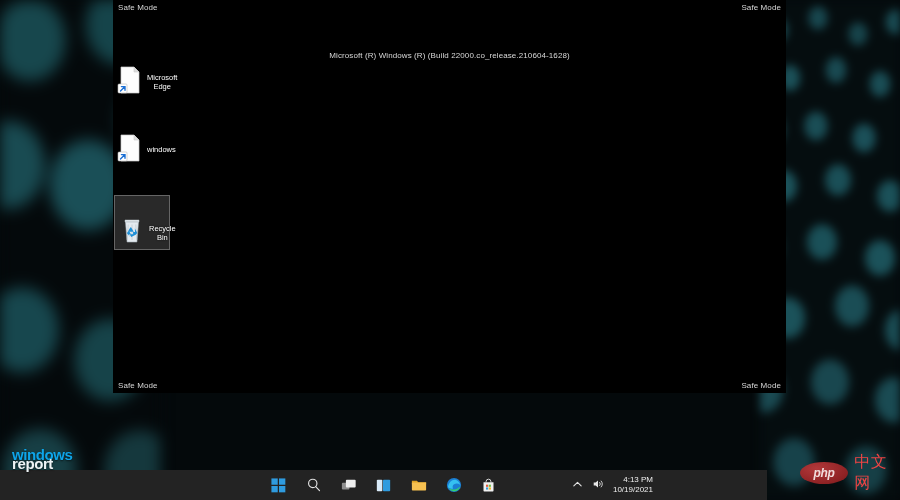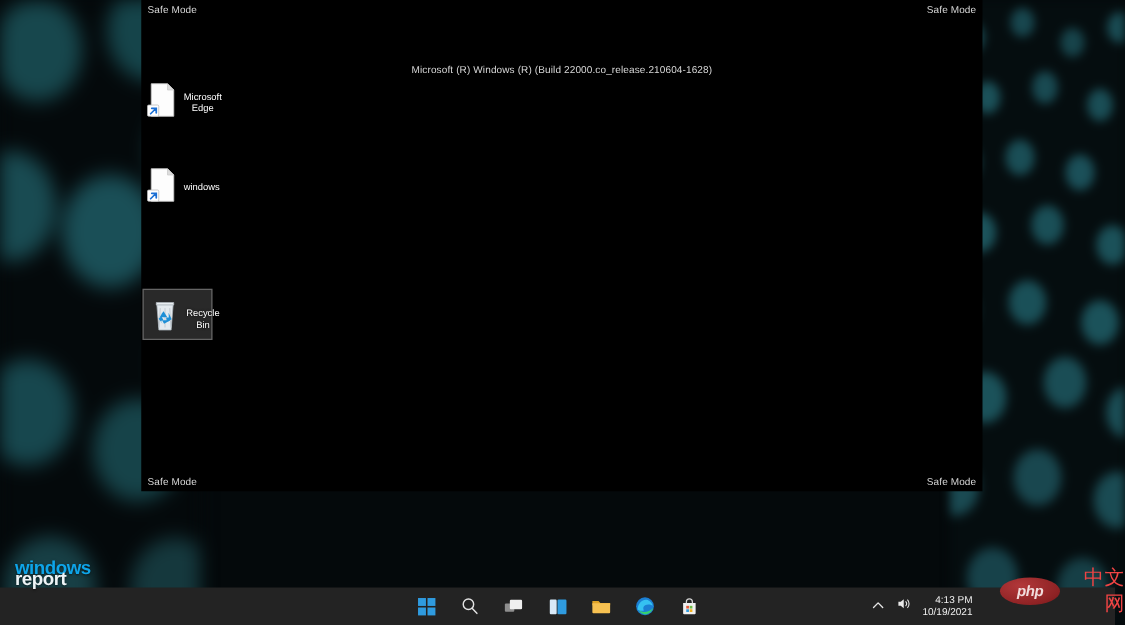--- a/index.html
+++ b/index.html
@@ -97,30 +97,30 @@
     font-size:7.5px;
     line-height:9px;
     text-align:center;
     max-width:54px;
     word-wrap:break-word;
     text-shadow:0 0 2px rgba(0,0,0,.9);
   }
   .icon-cell.selected {
     background:rgba(120,120,120,.34);
     border:1px solid rgba(175,175,175,.45);
-    padding-top:4px; padding-bottom:1px;margin-top:36px;
+    padding-top:18px; padding-bottom:1px;
   }
 
   #icon-edge     { left:113px; top:63px; }
   #icon-taskkill { left:113px; top:131px; }
   #icon-recycle  { left:114px; top:195px; }
 
   
   #taskbar {
-    position:absolute; left:0; bottom:0; width:892px; height:30px;
+    position:absolute; left:0; bottom:0; width:767px; height:30px;
     background:#232323;
     display:flex; align-items:center;
   }
   #taskbar-center {
     position:absolute; left:0; right:0; top:0; height:30px;
     display:flex; align-items:center; justify-content:center; gap:15px;
   }
   .tb-btn {
     width:20px; height:20px;
     display:flex; align-items:center; justify-content:center;
@@ -142,21 +142,21 @@
   #wr-logo {
     position:absolute; left:12px; top:449px;
     line-height:12px;
     text-shadow:0 1px 2px rgba(0,0,0,.6);
   }
   #wr-logo .w1 { color:#0ea5e9; font-size:15px; font-weight:700; letter-spacing:-.4px; display:block; }
   #wr-logo .w2 { color:#eef4f6; font-size:15px; font-weight:700; letter-spacing:-.4px; display:block; margin-top:-3px; }
 
   #php-logo {
     position:absolute; left:800px; top:452px;
-    display:flex; align-items:center; gap:6px;text-align:right;
+    display:flex; align-items:center; gap:6px;
   }
   #php-logo .pill {
     width:52px; height:22px; border-radius:50%;
     background:radial-gradient(ellipse at 35% 30%, #b2383a 0%, #8e2224 70%, #6e1718 100%);
     display:flex; align-items:center; justify-content:center;
   }
   #php-logo .pill span {
     color:#f1dcdc; font-size:12px; font-style:italic; font-weight:700;
     letter-spacing:-.3px;
   }

